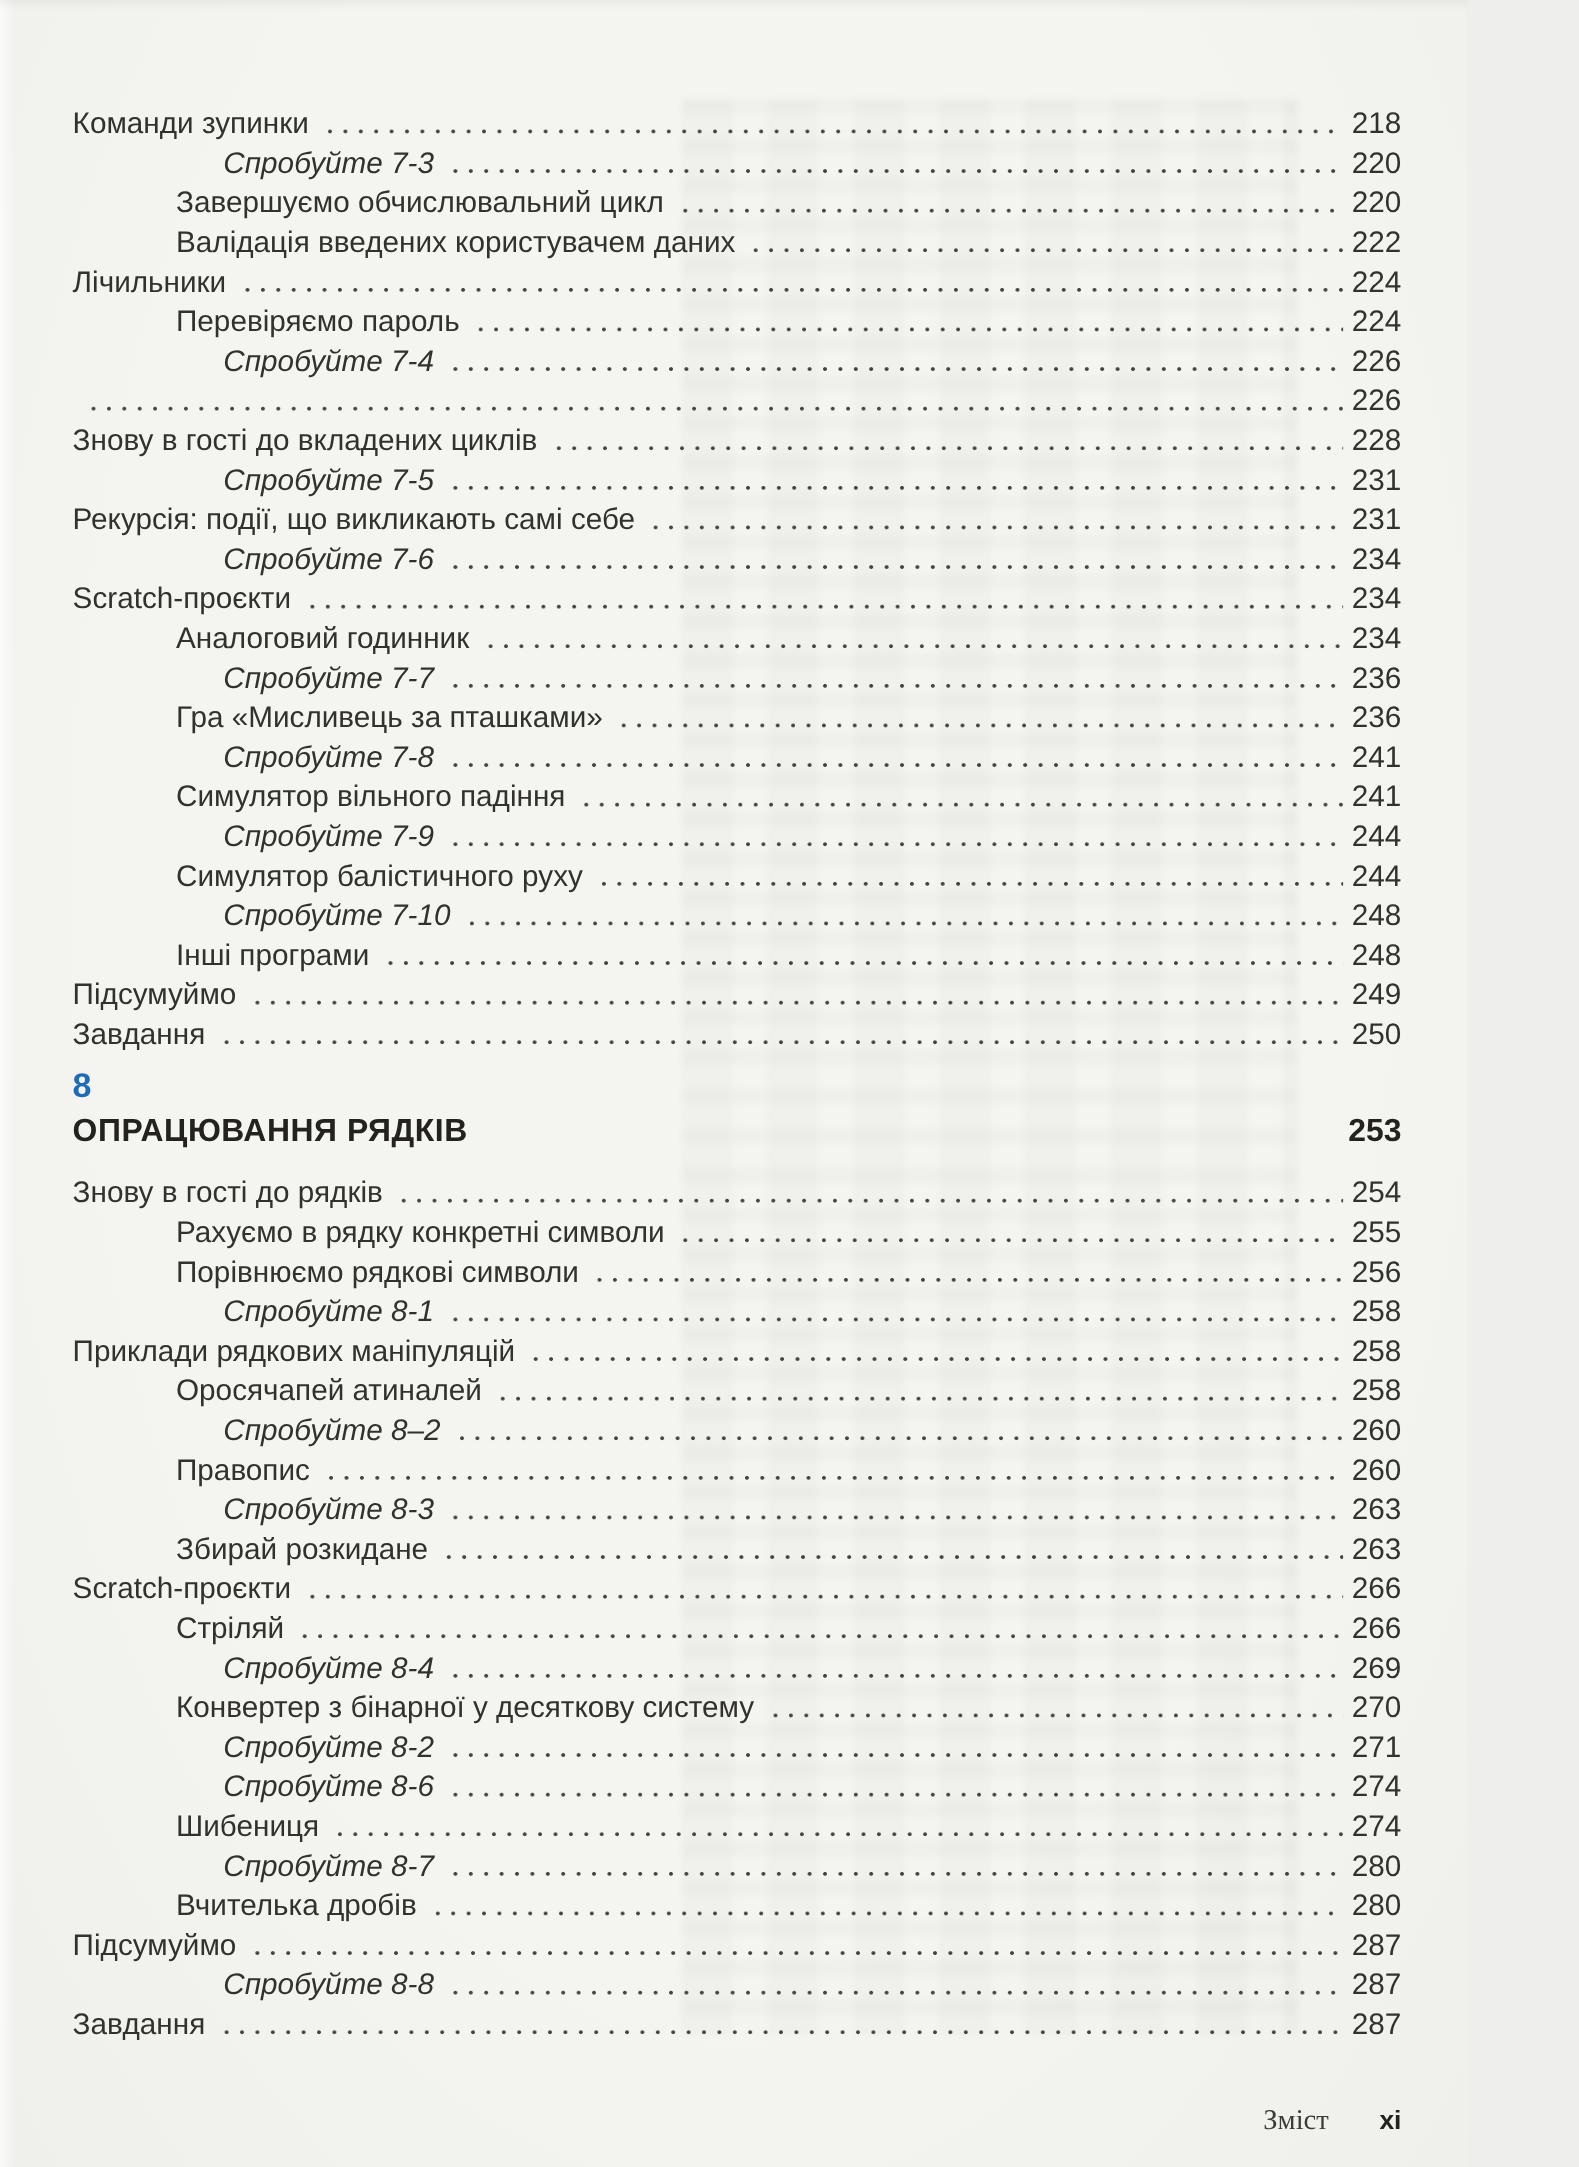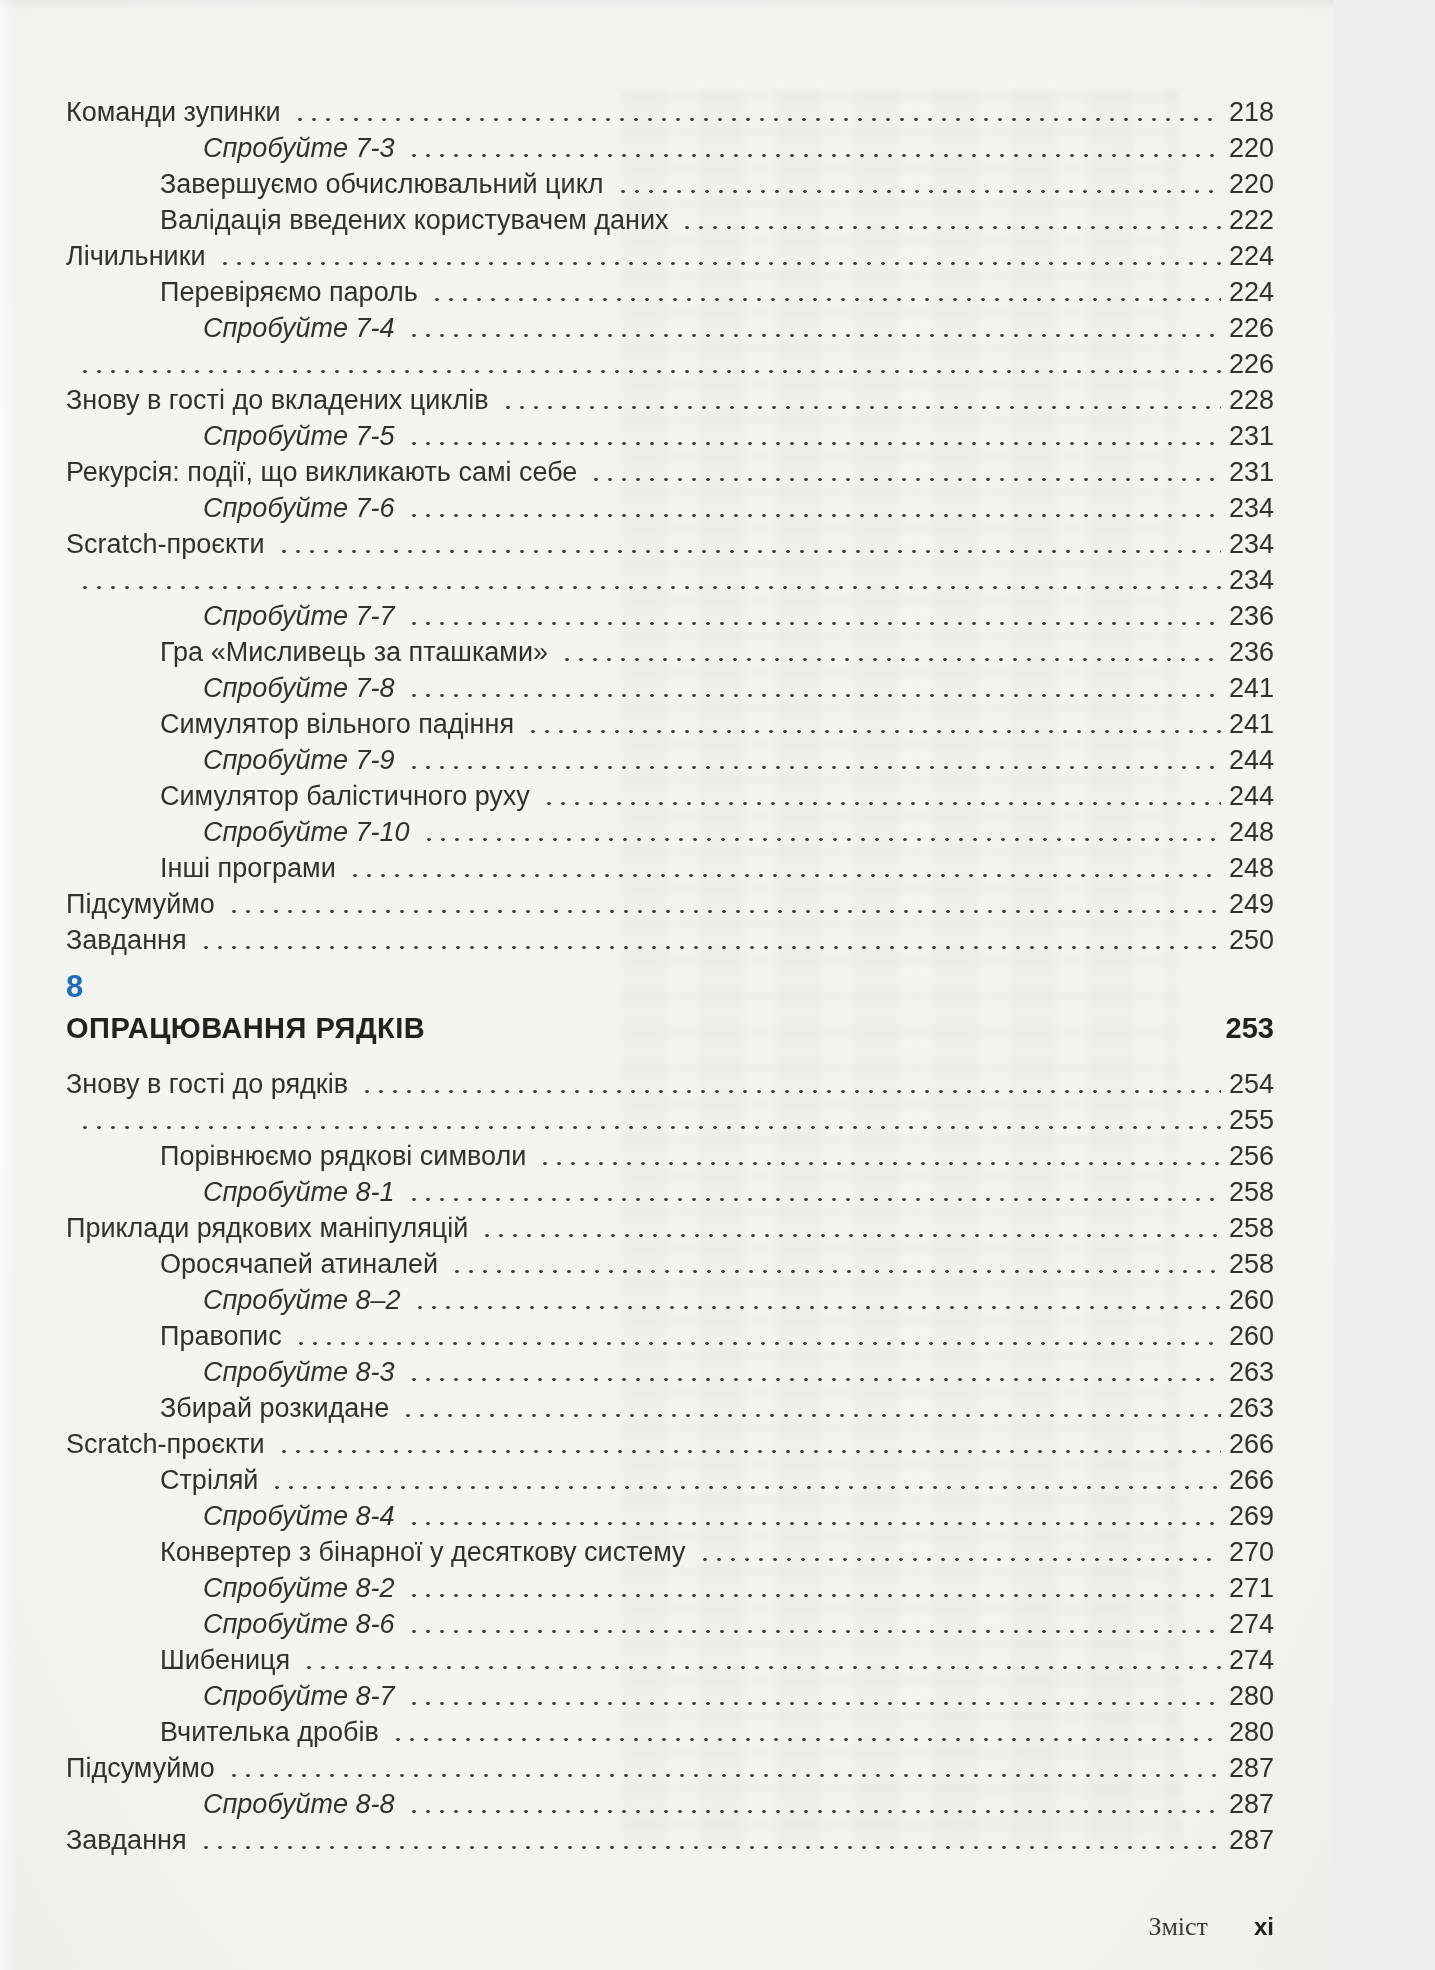--- a/index.html
+++ b/index.html
@@ -170,20 +170,21 @@
           <span class="pagenum">234</span>
         </div>
 
         <div class="toc-row level-0">
           <span class="label">Scratch-проєкти</span>
           <span class="leader"></span>
           <span class="pagenum">234</span>
         </div>
 
         <div class="toc-row level-1">
+          <span class="label">Аналоговий годинник</span>
           <span class="leader"></span>
           <span class="pagenum">234</span>
         </div>
 
         <div class="toc-row level-2 italic">
           <span class="label">Спробуйте 7-7</span>
           <span class="leader"></span>
           <span class="pagenum">236</span>
         </div>
 
@@ -252,20 +253,21 @@
 
     <div class="toc-list">
 
         <div class="toc-row level-0">
           <span class="label">Знову в гості до рядків</span>
           <span class="leader"></span>
           <span class="pagenum">254</span>
         </div>
 
         <div class="toc-row level-1">
+          <span class="label">Рахуємо в рядку конкретні символи</span>
           <span class="leader"></span>
           <span class="pagenum">255</span>
         </div>
 
         <div class="toc-row level-1">
           <span class="label">Порівнюємо рядкові символи</span>
           <span class="leader"></span>
           <span class="pagenum">256</span>
         </div>
 

